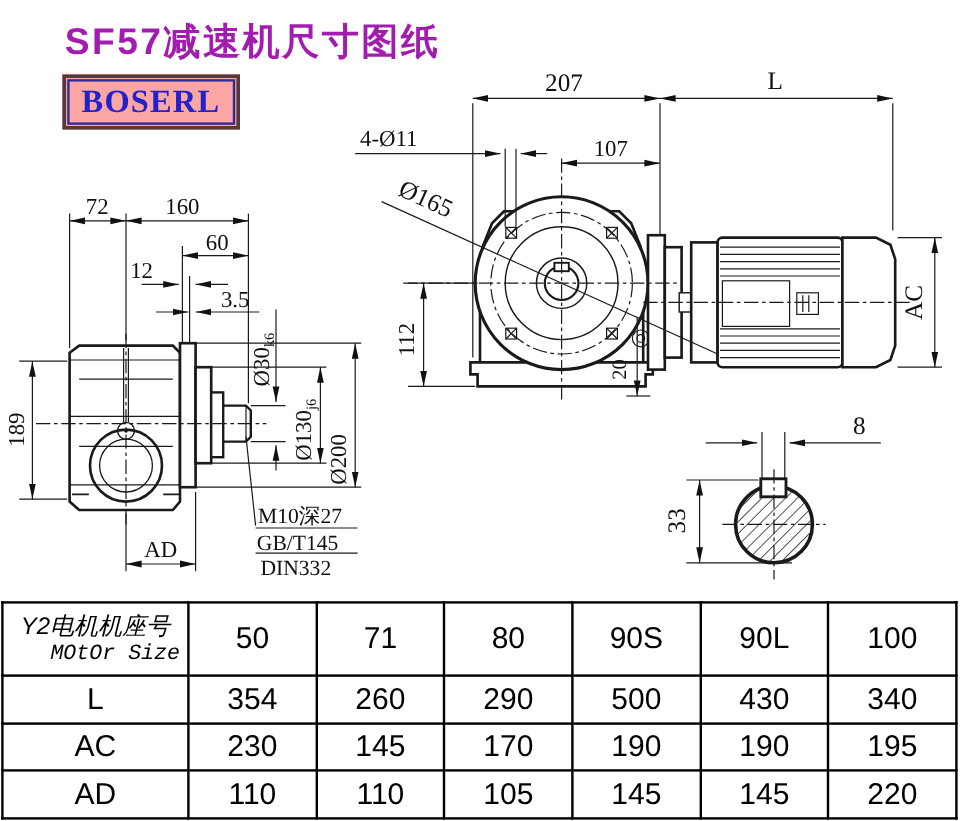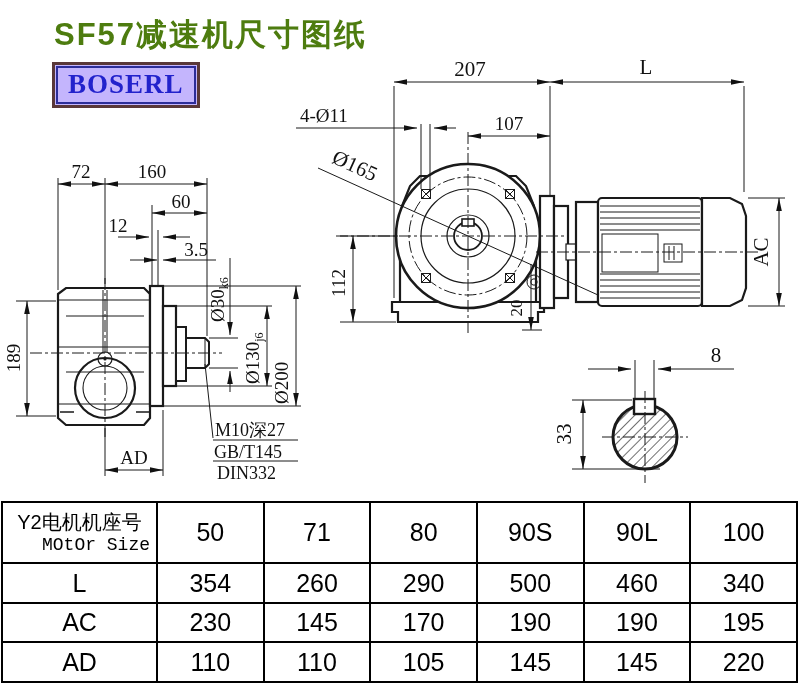--- a/index.html
+++ b/index.html
@@ -1,34 +1,34 @@
 <!DOCTYPE html>
 <html><head>
 <meta charset="utf-8">
 <style>
   html,body{margin:0;padding:0;background:#fff;}
   .page{position:relative;width:800px;height:684px;background:#fff;overflow:hidden;
         font-family:"Liberation Sans",sans-serif;color:#111;}
   .title{position:absolute;left:54px;top:14px;font-size:31px;font-weight:bold;
-         letter-spacing:2px;color:#4d7c0f;}
-  .logo{position:absolute;left:52px;top:62px;border:3px solid #5a3838;background:#c4b5fd;padding:1px;}
+         letter-spacing:2px;color:#a21caf;}
+  .logo{position:absolute;left:52px;top:62px;border:3px solid #5a3838;background:#fca5a5;padding:1px;}
   .logo-inner{border:2px solid #2d2d99;padding:0 10px 2px 10px;}
   .logo-text{font-family:"Liberation Serif",serif;font-weight:bold;font-size:27px;
              color:#2222cc;letter-spacing:1px;line-height:32px;}
   svg text{fill:#111;}
   .dim{font-family:"Liberation Serif",serif;font-size:19px;}
   .dimS{font-family:"Liberation Serif",serif;font-size:17px;}
   .dimL{font-family:"Liberation Serif",serif;font-size:21px;}
   .note{font-family:"Liberation Serif",serif;font-size:18px;}
   .tol{font-size:12px;}
   table.spec{position:absolute;left:1px;top:501px;width:797px;height:182px;
              border-collapse:collapse;table-layout:fixed;}
   table.spec td{border:2.5px solid #000;text-align:center;vertical-align:middle;
                 font-size:25px;color:#000;padding:0;}
-  td.hcell{text-align:left;padding-left:4px;}
+  td.hcell{text-align:left;padding-left:4px;font-style:italic;}
   .hcn{font-size:20px;line-height:24px;}
   .hen{font-family:"Liberation Mono",monospace;font-size:18px;line-height:22px;padding-left:33px;}
   .rowlab{font-size:24px;}
 </style>
 </head>
 <body>
 
 <div class="page">
 
   <div class="title">SF57减速机尺寸图纸</div>
@@ -284,21 +284,21 @@
         <td>90S</td>
         <td>90L</td>
         <td>100</td>
       </tr>
       <tr>
         <td class="rowlab">L</td>
         <td>354</td>
         <td>260</td>
         <td>290</td>
         <td>500</td>
-        <td>460</td>
+        <td>430</td>
         <td>340</td>
       </tr>
       <tr>
         <td class="rowlab">AC</td>
         <td>230</td>
         <td>145</td>
         <td>170</td>
         <td>190</td>
         <td>190</td>
         <td>195</td>

